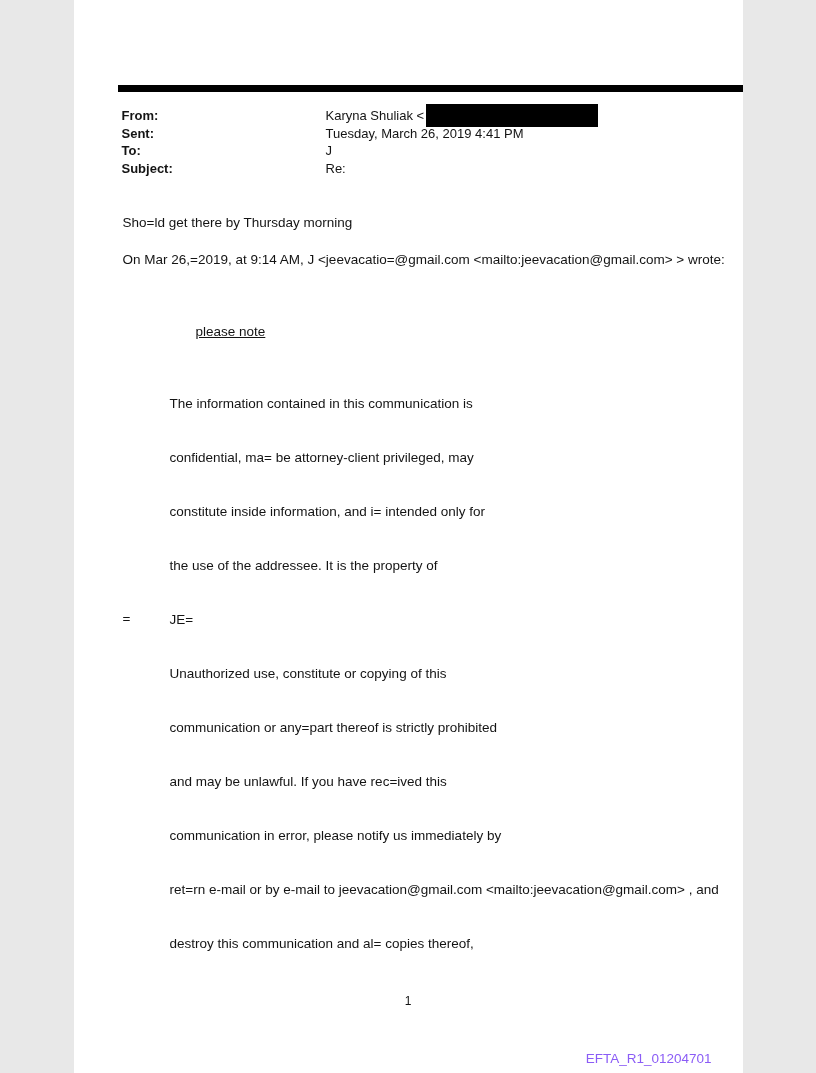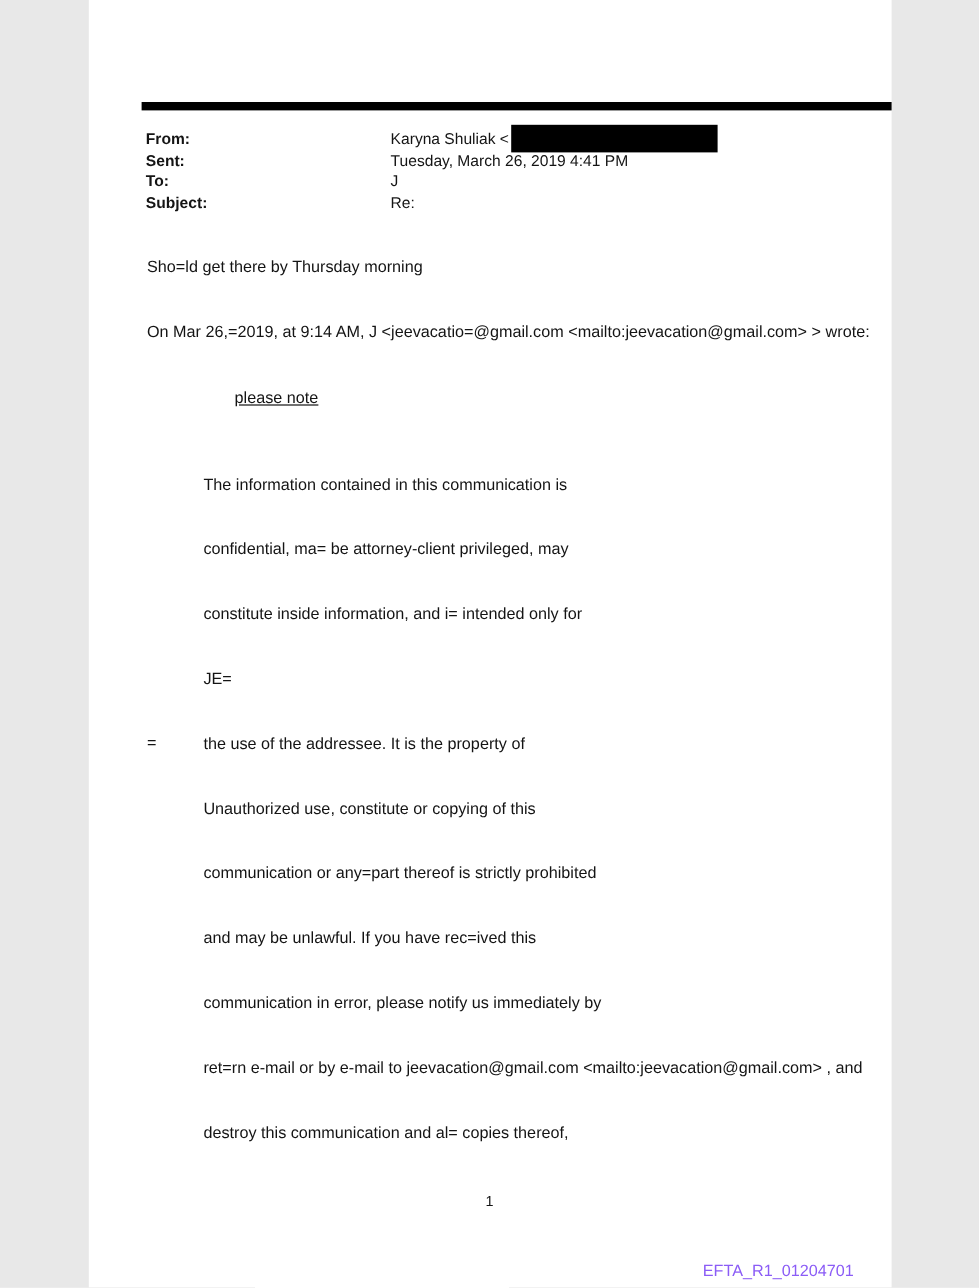--- a/index.html
+++ b/index.html
@@ -41,21 +41,21 @@
     background: #000000;
   }
   .body-line {
     position: absolute;
     left: 49px;
     font-size: 13.5px;
     line-height: 18px;
     white-space: pre;
   }
   .line1 { top: 214px; }
-  .line2 { top: 251px; margin-top: 17px; }
+  .line2 { top: 251px; }
   .note-heading {
     position: absolute;
     left: 122px; top: 323px;
     font-size: 13.5px;
     line-height: 18px;
     text-decoration: underline;
   }
   .disclaimer {
     position: absolute;
     left: 96px; top: 359px;
@@ -113,22 +113,22 @@
 
   <div class="body-line line1">Sho=ld get there by Thursday morning</div>
   <div class="body-line line2">On Mar 26,=2019, at 9:14 AM, J &lt;jeevacatio=@gmail.com &lt;mailto:jeevacation@gmail.com&gt; &gt; wrote:</div>
 
   <div class="note-heading">please note</div>
 
   <div class="disclaimer">
     <div>The information contained in this communication is</div>
     <div>confidential, ma= be attorney-client privileged, may</div>
     <div>constitute inside information, and i= intended only for</div>
+    <div>the use of the addressee. It is the property of</div>
     <div>JE=</div>
-    <div>the use of the addressee. It is the property of</div>
     <div>Unauthorized use, constitute or copying of this</div>
     <div>communication or any=part thereof is strictly prohibited</div>
     <div>and may be unlawful. If you have rec=ived this</div>
     <div>communication in error, please notify us immediately by</div>
     <div>ret=rn e-mail or by e-mail to jeevacation@gmail.com &lt;mailto:jeevacation@gmail.com&gt; , and</div>
     <div>destroy this communication and al= copies thereof,</div>
   </div>
 
   <div class="trailing-mark">=</div>
 

